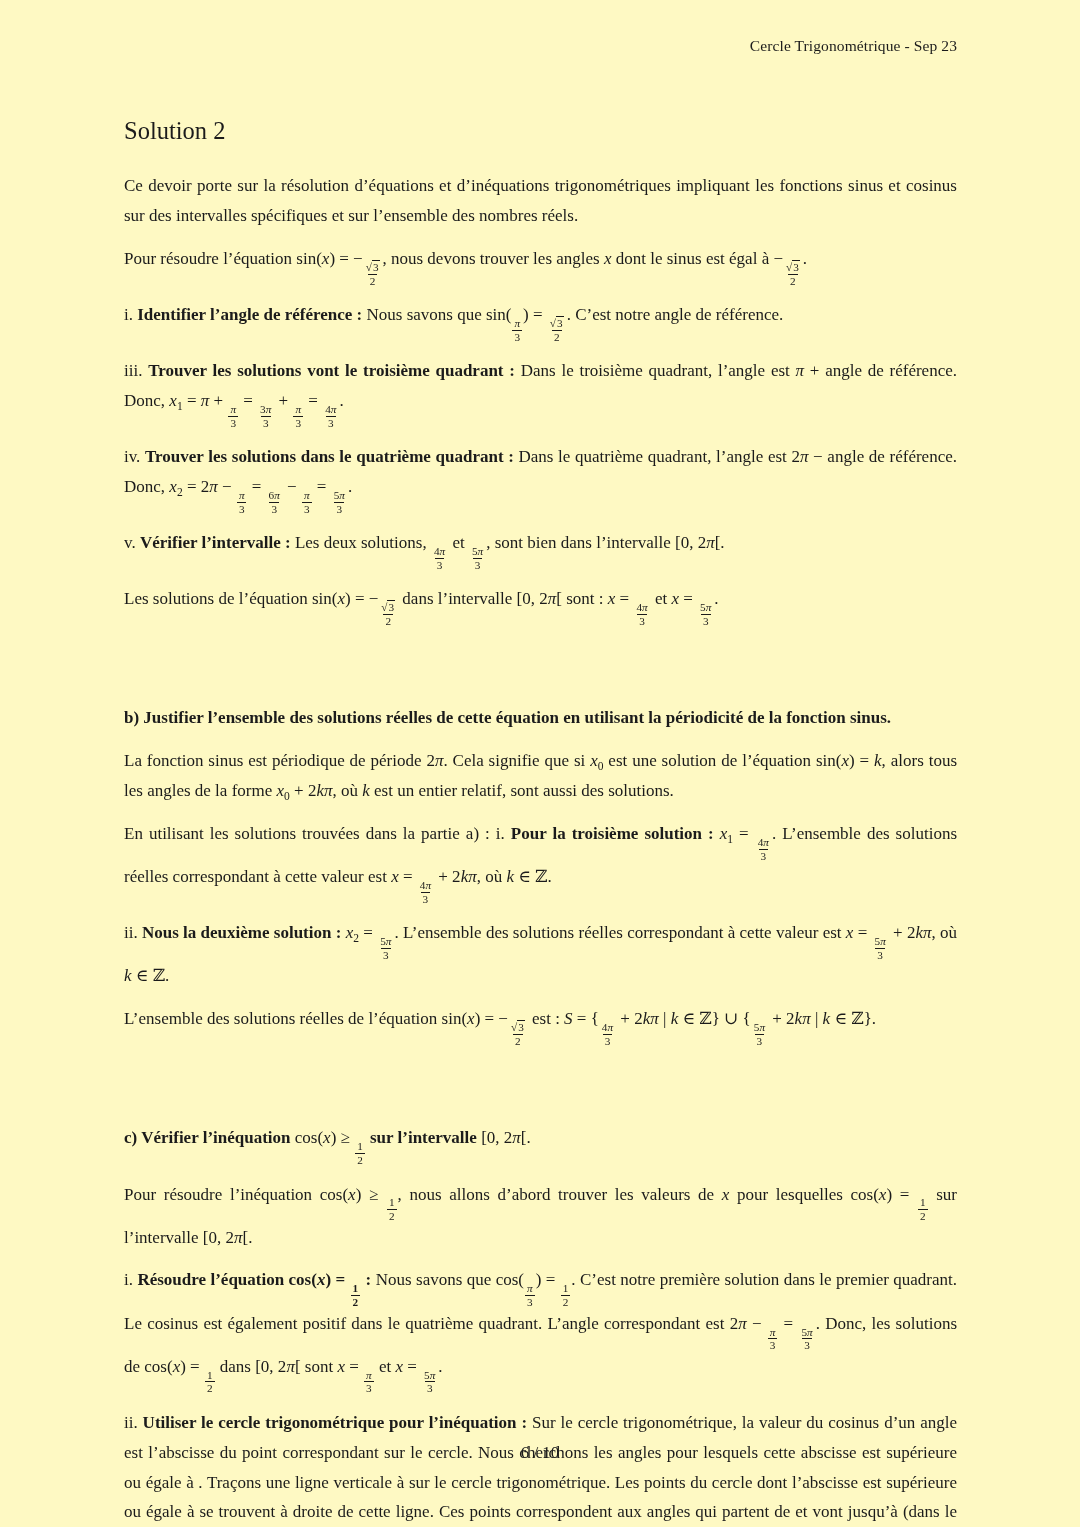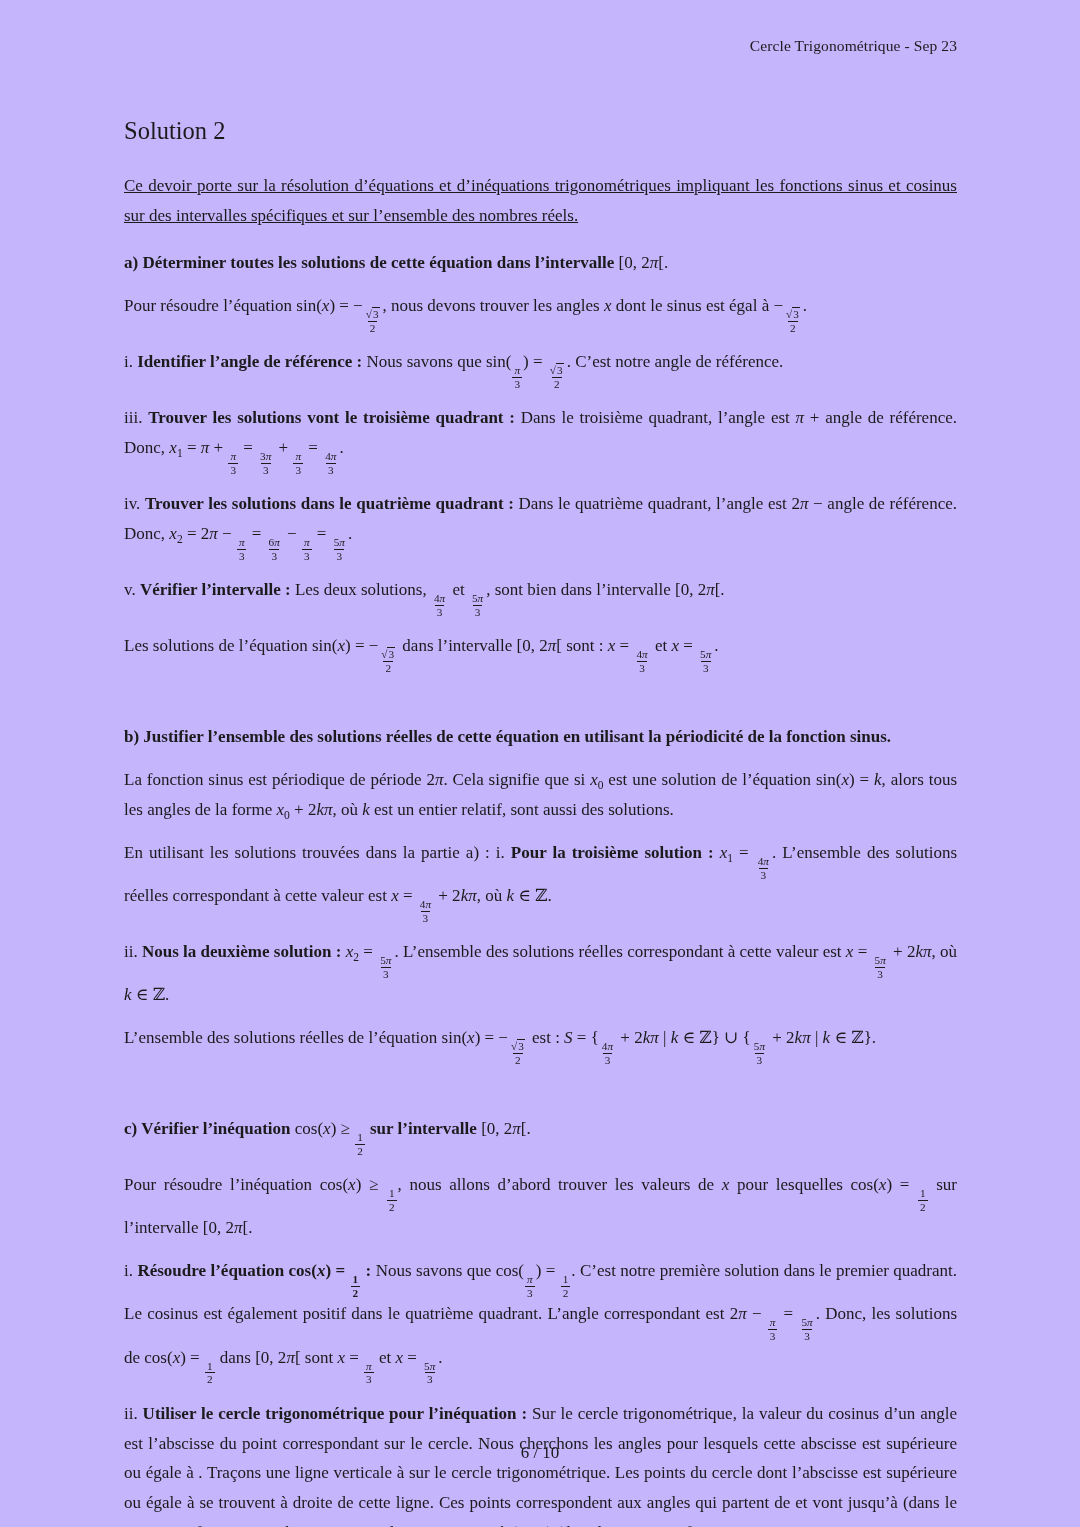--- a/index.html
+++ b/index.html
@@ -1,20 +1,20 @@
 <!DOCTYPE html>
 <html lang="fr"><head>
 <meta charset="utf-8">
 <style>
   html,body{margin:0;padding:0;background:#ffffff;}
   .page{
     position:relative;
     width:1080px;
     height:1527px;
-    background:#c4b5fd;
+    background:#fef9c3;
     color:#1b1b1b;
     font-family:"Liberation Serif","DejaVu Serif",serif;
     overflow:hidden;
   }
   .header{
     position:absolute;
     top:37px;
     right:123px;
     font-size:15.5px;
     letter-spacing:0.1px;
@@ -30,23 +30,23 @@
     font-weight:normal;
     margin:0;
     line-height:1.2;
   }
   .content p{
     font-size:17px;
     line-height:1.76;
     text-align:justify;
     margin:13px 0;
   }
-  .content p:first-child{margin-top:26px;text-decoration:underline;}
+  .content p:first-child{margin-top:26px;}
   .content p.part{margin-top:17px;}
-  .content p.section{margin-top:48px;}
+  .content p.section{margin-top:76px;}
   b{font-weight:bold;}
   .m i{font-style:italic;}
   sub{font-size:0.68em;line-height:0;}
   .frac{
     display:inline-flex;
     flex-direction:column;
     align-items:center;
     vertical-align:-0.62em;
     font-size:0.66em;
     line-height:1.12;
@@ -69,21 +69,20 @@
 <body>
 
 <div class="page">
   <div class="header">
     <span>Cercle Trigonométrique - Sep 23</span>
   </div>
   <div class="main">
     <h1 class="title">Solution 2</h1>
     <div class="content">
         <p>Ce devoir porte sur la résolution d’équations et d’inéquations trigonométriques impliquant les fonctions sinus et cosinus sur des intervalles spécifiques et sur l’ensemble des nombres réels.</p>
-        <p class="part"><b>a) Déterminer toutes les solutions de cette équation dans l’intervalle </b><span class="m">[0, 2<i>π</i>[</span>.</p>
         <p>Pour résoudre l’équation <span class="m">sin(<i>x</i>) = −</span><span class="frac">
             <span class="fn">√<span class="radi">3</span></span>
             <span class="fd">2</span>
           </span>, nous devons trouver les angles <span class="m"><i>x</i></span> dont le sinus est égal à <span class="m">−</span><span class="frac">
             <span class="fn">√<span class="radi">3</span></span>
             <span class="fd">2</span>
           </span>.</p>
         <p>i. <b>Identifier l’angle de référence : </b>Nous savons que <span class="m">sin(</span><span class="frac">
             <span class="fn"><i>π</i></span>
             <span class="fd">3</span>

